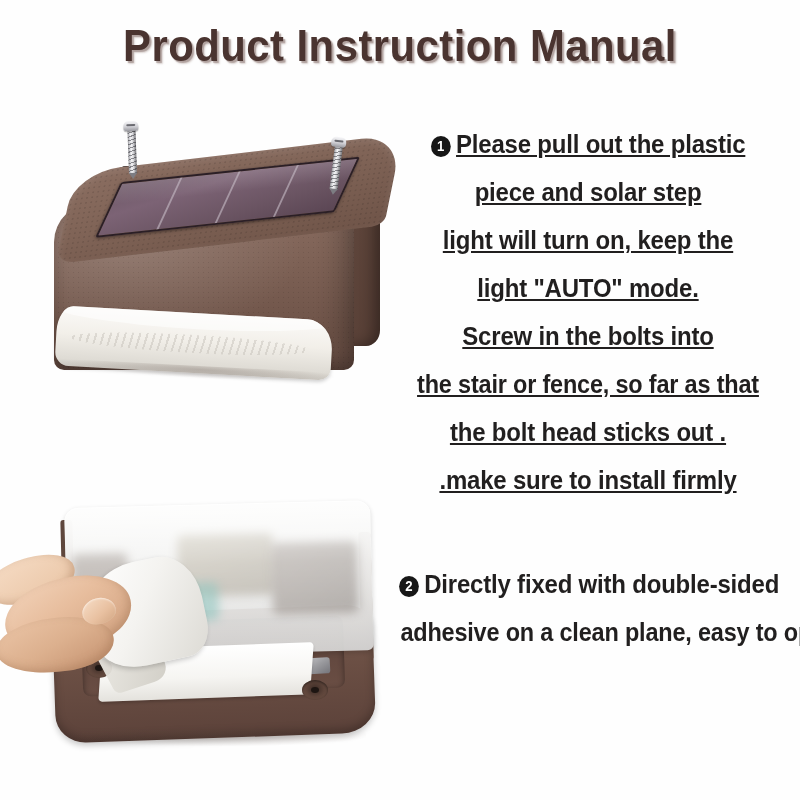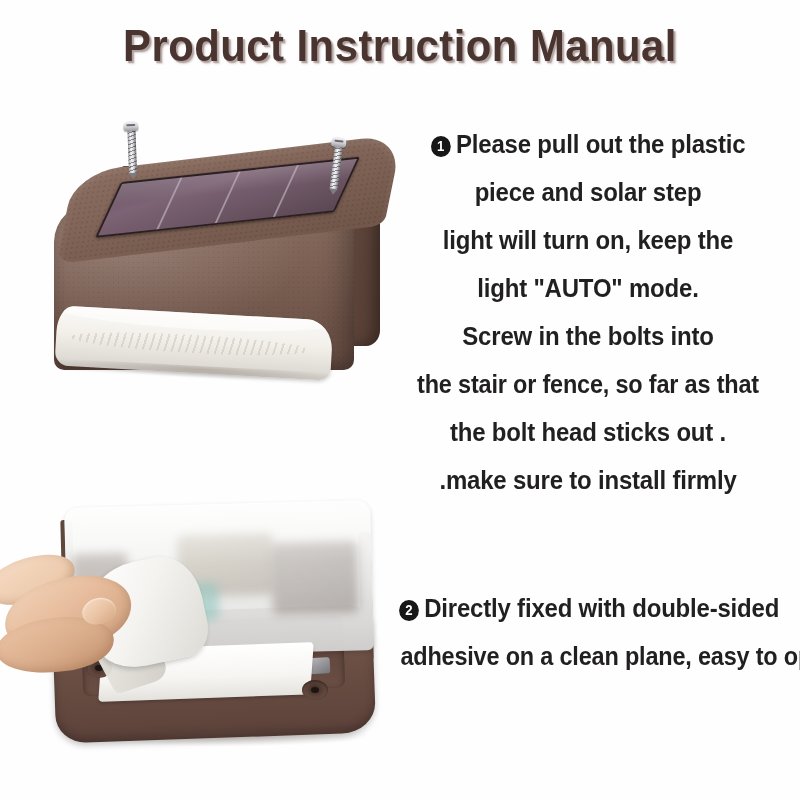--- a/index.html
+++ b/index.html
@@ -45,24 +45,25 @@
     font-weight: 600;
     line-height: 48px;
     font-size: 25.5px;
     letter-spacing: -0.2px;
   }
   #step1-block {
     left: 396px;
     top: 120px;
     width: 384px;
     text-align: center;
+    text-decoration: underline;
   }
   #step2-block {
     left: 384px;
-    top: 584px;
+    top: 560px;
     width: 410px;
     text-align: center;
   }
   .instr-line {
     display: block;
     white-space: nowrap;
     transform: scaleX(0.94);
   }
   .instr-line.l-wide { transform: scaleX(0.92); }
 

